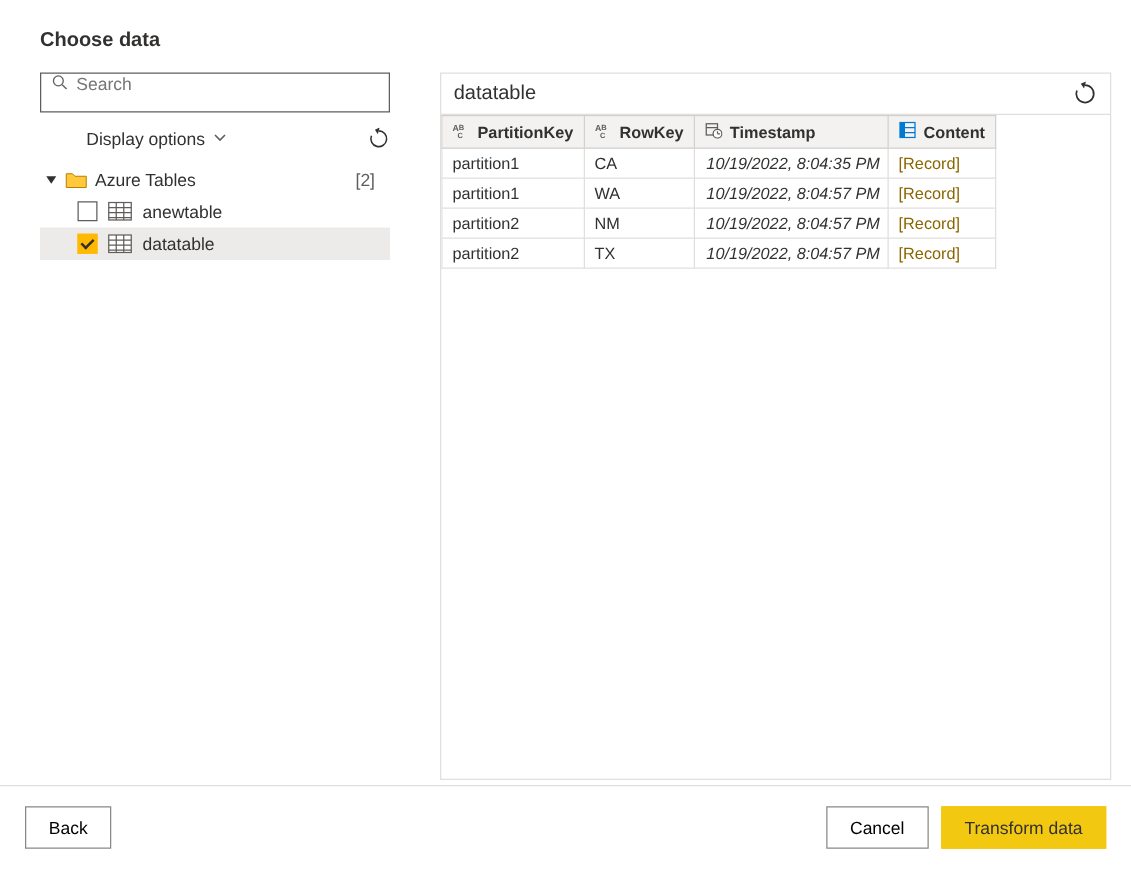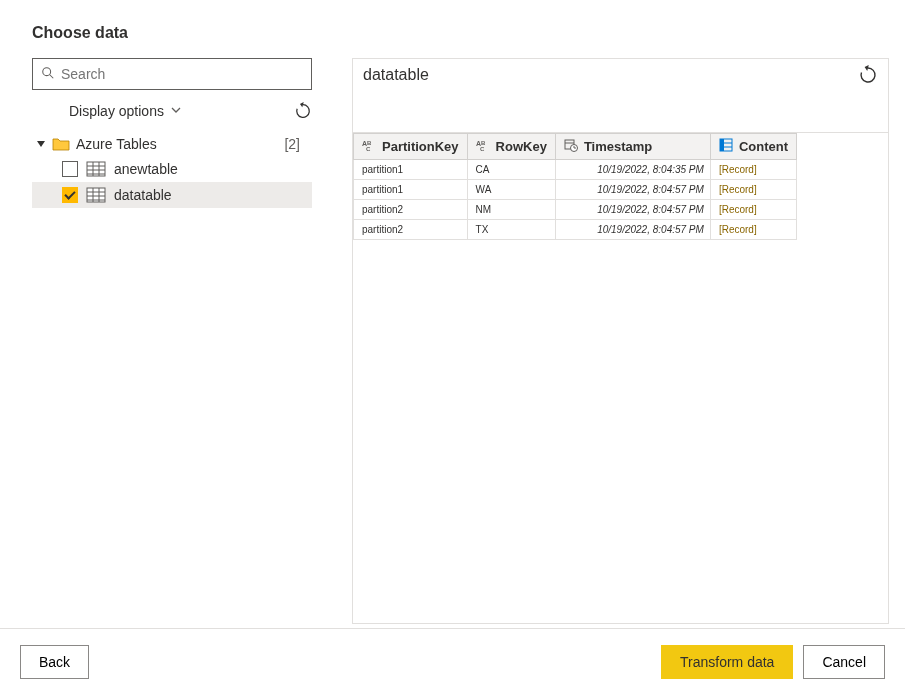--- a/index.html
+++ b/index.html
@@ -30,21 +30,21 @@
   }
   .left-panel {
     width: 280px;
     flex-shrink: 0;
     display: flex;
     flex-direction: column;
     gap: 10px;
   }
   .search-box {
     display: flex;
-    align-items: center;
+    align-items: flex-start;
     border: 1px solid #605e5c;
     height: 32px;
     padding: 0 8px;
     gap: 6px;
   }
   .search-box input {
     border: none;
     outline: none;
     flex: 1;
     font-size: 14px;
@@ -150,30 +150,29 @@
     white-space: nowrap;
   }
   .data-table th .th-inner {
     display: flex;
     align-items: center;
     gap: 6px;
   }
   .data-table td {
     border: 1px solid #e1dfdd;
     padding: 4px 8px;
-    font-size: 10px;
+    font-size: 13px;
     white-space: nowrap;
   }
   .data-table td.ts { font-style: italic; text-align: right; padding-right: 6px;}
   .data-table td.rec { color: #8a6500; }
   .table-scroll {
     overflow: auto;
     flex: 1;
     border-top: 1px solid #e1dfdd;
-    margin-top: 41px;
   }
   .footer {
     border-top: 1px solid #e1dfdd;
     margin-top: 4px;
     padding: 16px 20px;
     display: flex;
     align-items: center;
     gap: 10px;
   }
   .footer .spacer { flex: 1; }
@@ -368,15 +367,15 @@
         </tbody>
       </table>
     </div>
   </div>
 
 </div>
 
 <div class="footer">
   <button class="btn">Back</button>
   <span class="spacer"></span>
+  <button class="btn">Cancel</button>
   <button class="btn primary">Transform data</button>
-  <button class="btn">Cancel</button>
 </div>
 
 </body></html>

